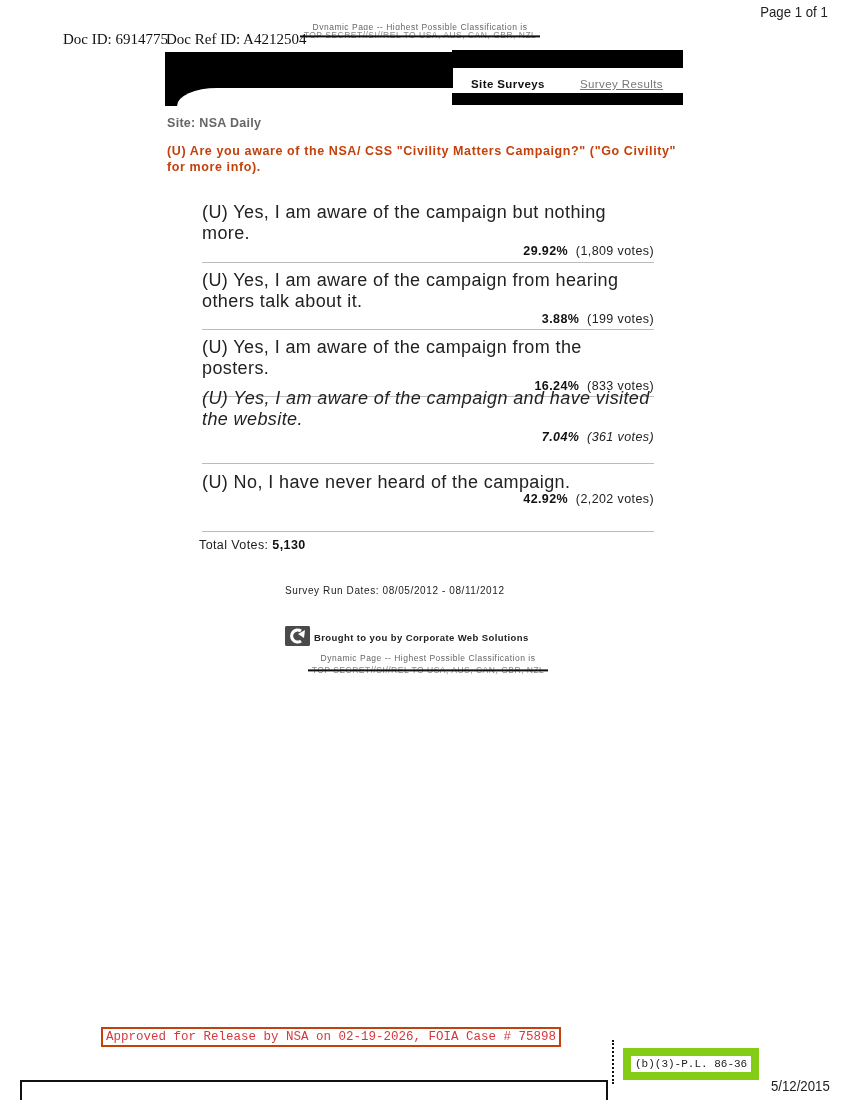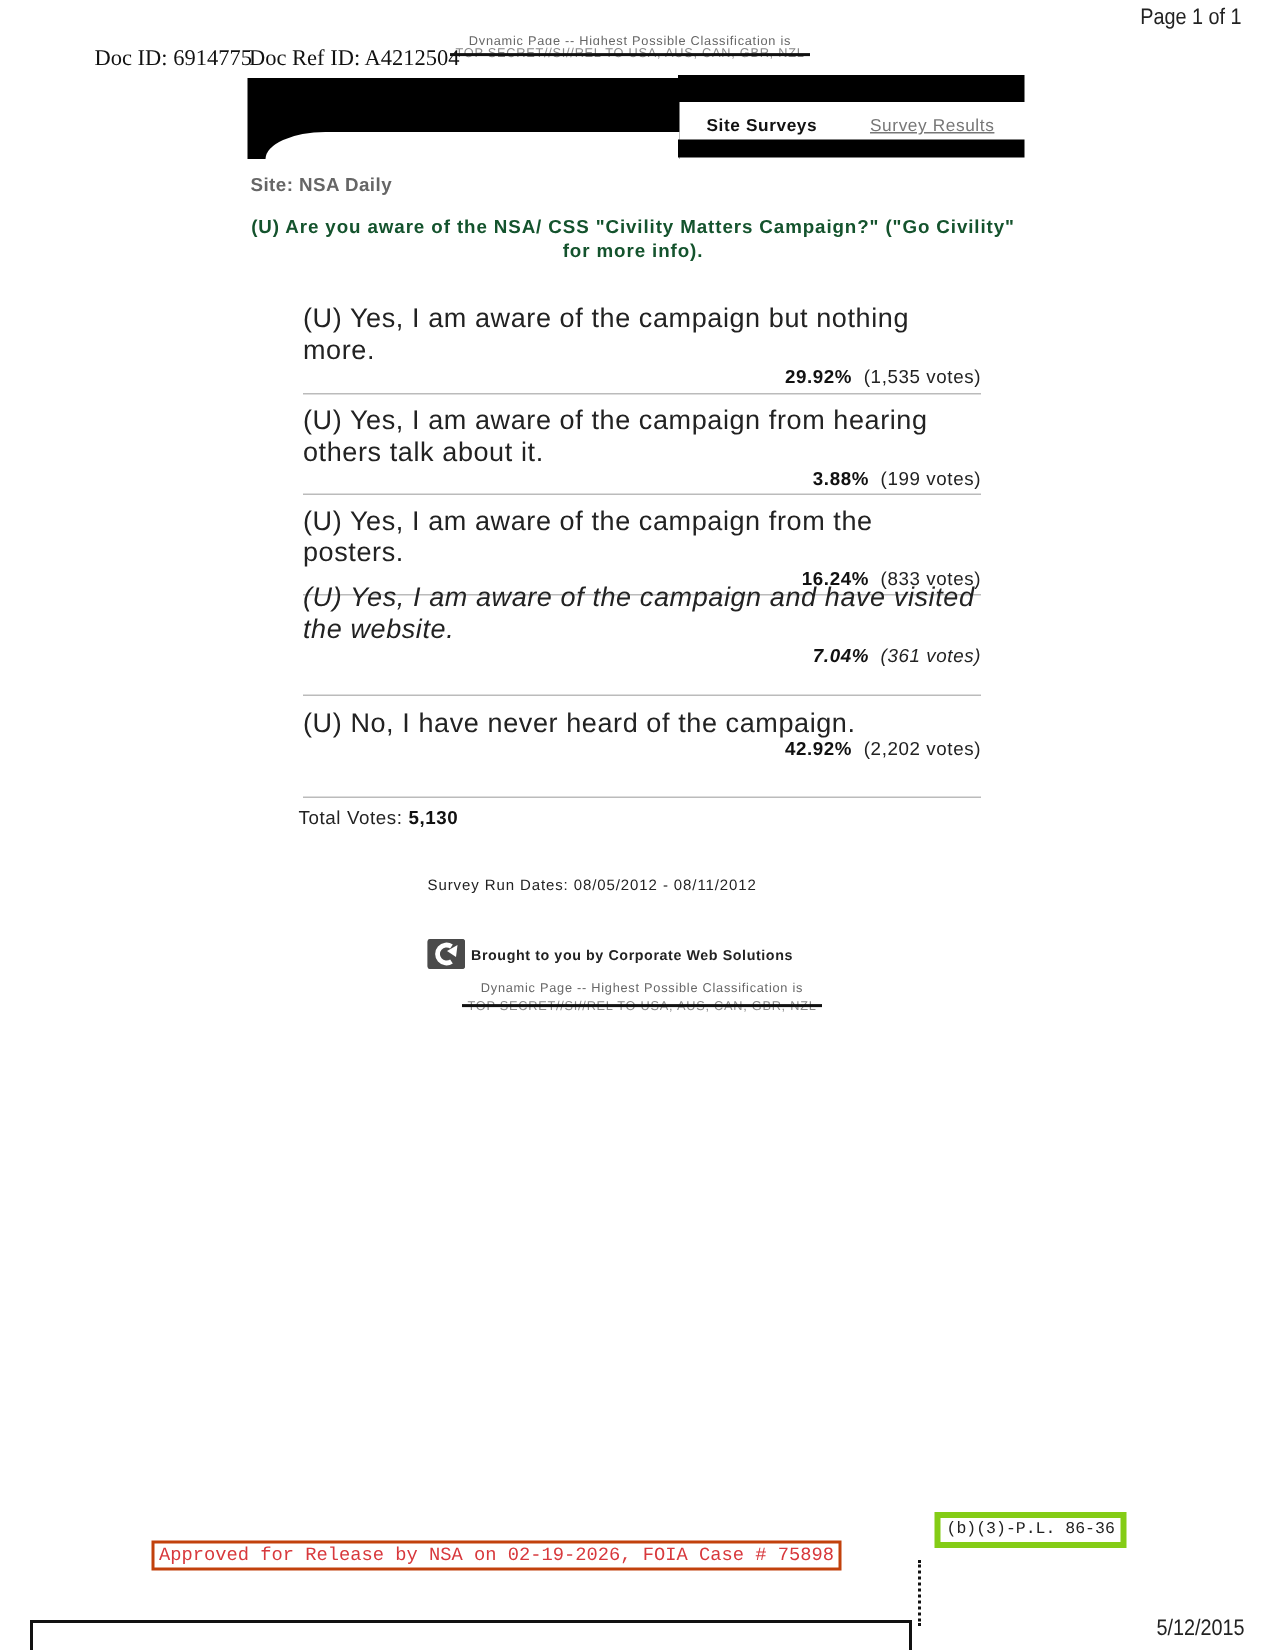--- a/index.html
+++ b/index.html
@@ -22,39 +22,39 @@
   
   #hdr-left { left:165px; top:52px; width:288px; height:54px; background:#000; }
   #hdr-curve { left:165px; top:88px; width:288px; height:18px; overflow:hidden; }
   #hdr-curve::before { content:""; position:absolute; left:12px; top:0; width:800px; height:60px; background:#fff; border-top-left-radius:40px 18px; }
   #hdr-top { left:452px; top:50px; width:231px; height:18px; background:#000; }
   #hdr-bot { left:452px; top:93px; width:231px; height:12px; background:#000; }
   #tab-site-surveys { left:471px; top:78px; font-size:11.5px; font-weight:bold; color:#111; letter-spacing:0.4px; }
   #tab-survey-results { left:580px; top:78px; font-size:11.5px; color:#777; text-decoration:underline; letter-spacing:0.4px; cursor:pointer; }
 
   #site-label { left:167px; top:116px; font-size:12.5px; font-weight:bold; color:#666; letter-spacing:0.3px; }
-  #question { left:167px; top:143px; width:510px; font-size:12.5px; font-weight:bold; color:#14532d; line-height:16px; letter-spacing:0.6px;text-align:center; }
+  #question { left:167px; top:143px; width:510px; font-size:12.5px; font-weight:bold; color:#c2410c; line-height:16px; letter-spacing:0.6px; }
 
   .answer { position:absolute; left:202px; width:452px; }
   .answer .txt { font-size:18px; color:#222; letter-spacing:0.4px; }
   .answer .res { text-align:right; font-size:12.5px; color:#222; letter-spacing:0.4px; line-height:14px; }
   .answer .res b { color:#111; }
   .divider { position:absolute; left:202px; width:452px; height:1px; background:#bbb; }
 
   #total { left:199px; top:538px; font-size:12.5px; color:#222; letter-spacing:0.4px; }
   #total b { color:#111; }
   #run-dates { left:285px; top:585px; font-size:10px; color:#222; letter-spacing:0.6px; }
 
   #cws-logo { left:285px; top:626px; width:25px; height:20px; background:#555; border-radius:2px; }
   #cws-logo svg { display:block; }
   #brought { left:314px; top:632px; font-size:9.5px; font-weight:bold; color:#222; letter-spacing:0.4px; }
   #bottom-classif { left:270px; top:652px; width:316px; line-height:12px; }
 
   #release-box { left:101px; top:1027px; border:2px solid #c2410c; padding:1px 3px; font-size:12.5px; color:#d8383c; white-space:nowrap; }
-  #exempt-box { left:623px; top:1008px; border:4px solid #84cc16; padding:2px 4px; font-size:11px; color:#222; white-space:nowrap; }
+  #exempt-box { left:623px; top:1048px; border:8px solid #84cc16; padding:2px 4px; font-size:11px; color:#222; white-space:nowrap; }
   #dots { left:612px; top:1040px; width:8px; height:44px; border-left:2px dotted #111; }
   #redact-box { left:20px; top:1080px; width:584px; height:30px; border:2px solid #111; border-bottom:none; }
   #date-footer { right:20px; top:1077px; font-size:15px; color:#222; transform:scaleX(0.88); transform-origin:right top; }
 </style>
 </head>
 <body>
 
 <div id="page-num" class="abs">Page 1 of 1</div>
 <div id="doc-id" class="abs serif">Doc ID: 6914775</div>
 <div id="doc-ref" class="abs serif">Doc Ref ID: A4212504</div>
@@ -69,21 +69,21 @@
 <div id="hdr-top" class="abs"></div>
 <div id="hdr-bot" class="abs"></div>
 <div id="tab-site-surveys" class="abs">Site Surveys</div>
 <div id="tab-survey-results" class="abs">Survey Results</div>
 
 <div id="site-label" class="abs">Site: NSA Daily</div>
 <div id="question" class="abs">(U) Are you aware of the NSA/ CSS "Civility Matters Campaign?" ("Go Civility" for more info).</div>
 
 <div class="answer" style="top:202px;">
   <div class="txt">(U) Yes, I am aware of the campaign but nothing more.</div>
-  <div class="res"><b>29.92%</b>&nbsp; <span>(1,535 votes)</span></div>
+  <div class="res"><b>29.92%</b>&nbsp; <span>(1,809 votes)</span></div>
 </div>
 <div class="divider" style="top:262px;"></div>
 
 <div class="answer" style="top:270px;">
   <div class="txt">(U) Yes, I am aware of the campaign from hearing others talk about it.</div>
   <div class="res"><b>3.88%</b>&nbsp; <span>(199 votes)</span></div>
 </div>
 <div class="divider" style="top:329px;"></div>
 
 <div class="answer" style="top:337px;">

